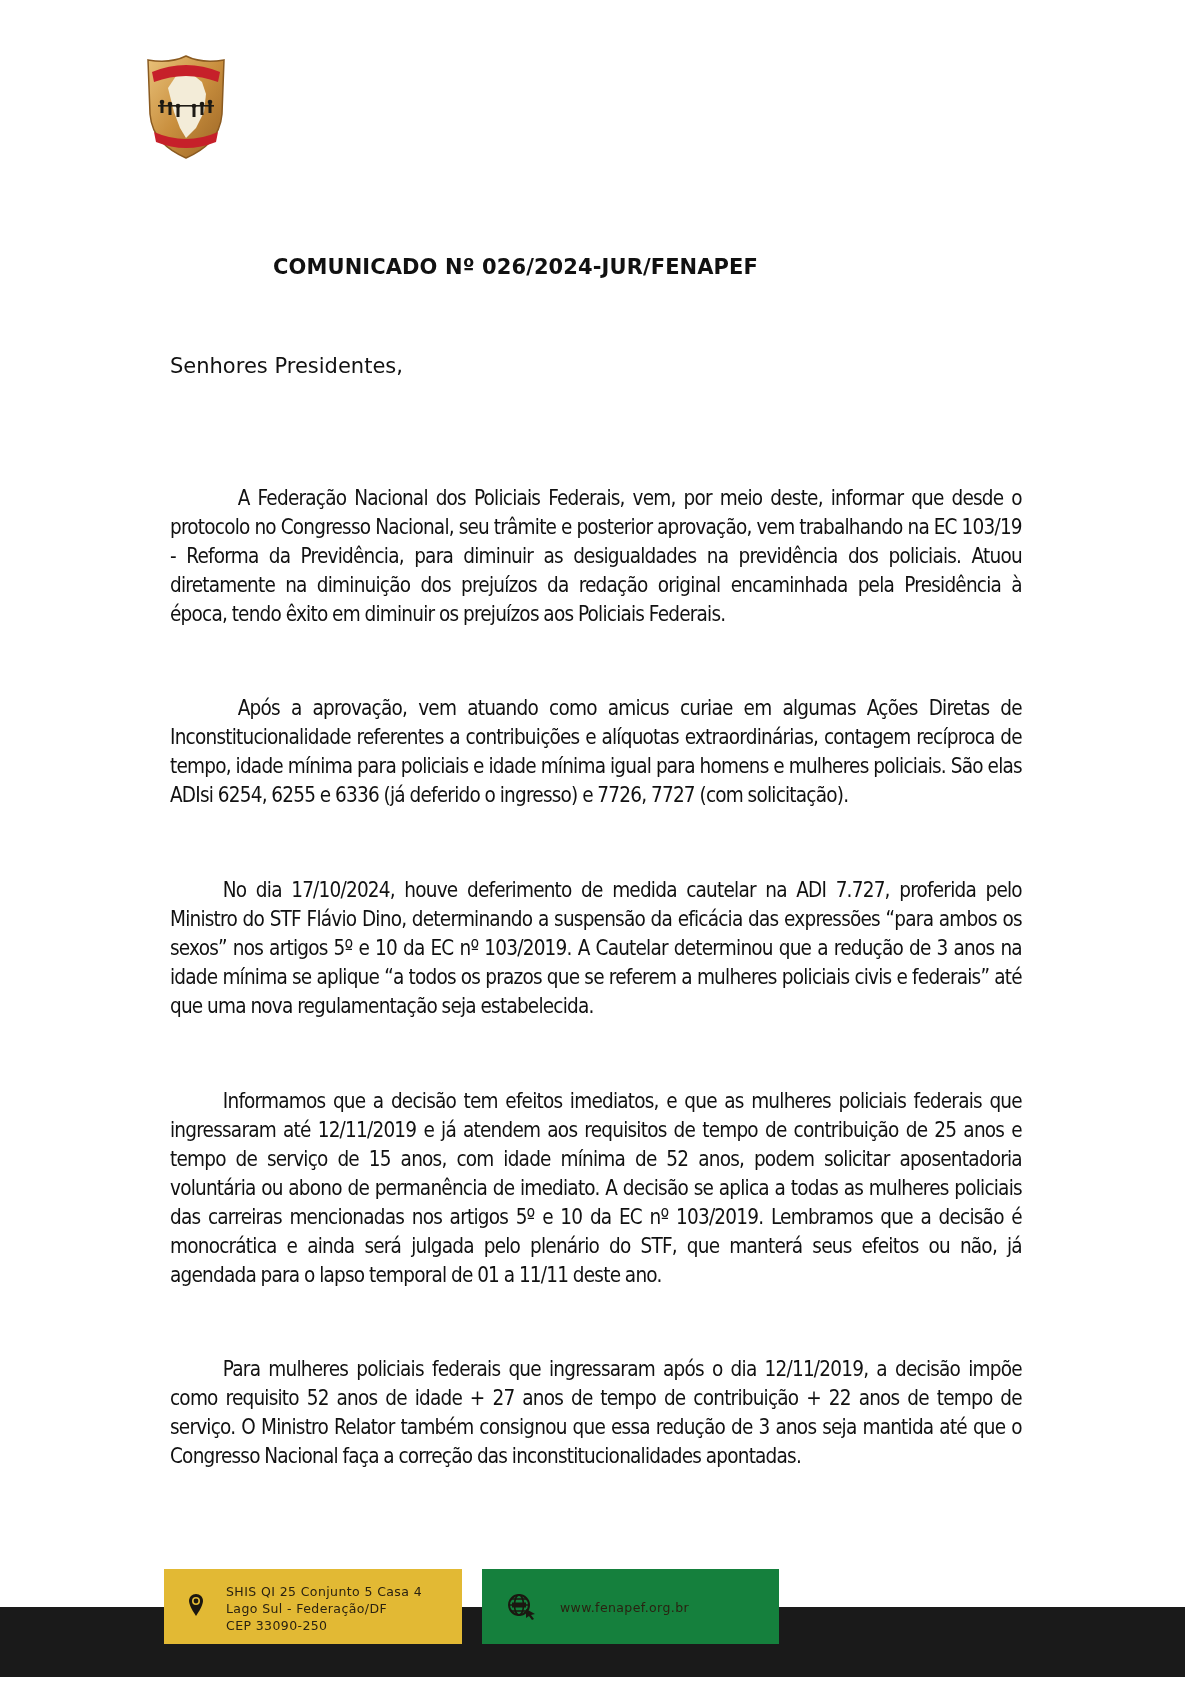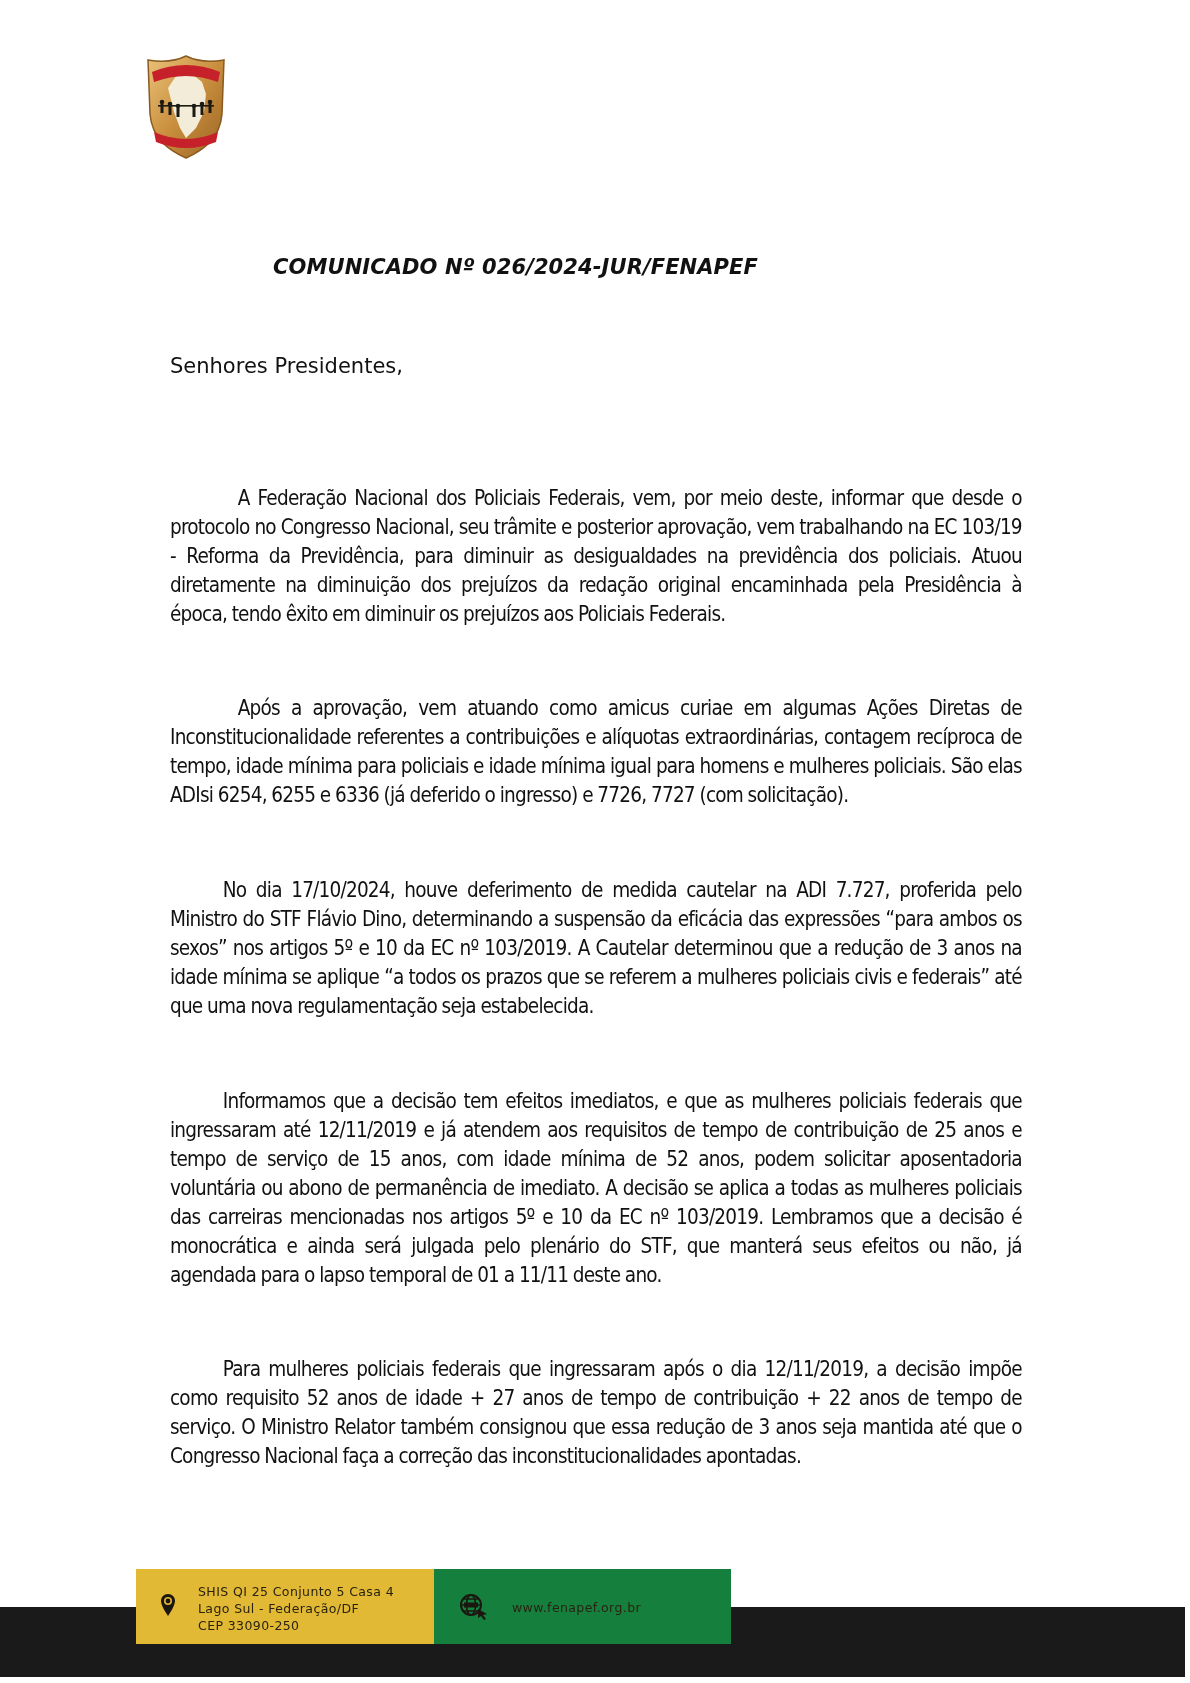--- a/index.html
+++ b/index.html
@@ -23,21 +23,20 @@
     font-size: 13px; line-height: 14px; color: #111;
     transform: scaleX(0.82); transform-origin: left top; white-space: nowrap;
   }
   .wm-sub.first { margin-top: 10px; }
 
   
   .doc-title {
     position: absolute; top: 255px; left: 0; width: 1031px; text-align: center;
     font-family: "DejaVu Sans", sans-serif; font-weight: bold; font-size: 21px;
     letter-spacing: 0.1px;
-    font-style: italic;
   }
 
   
   .greeting {
     position: absolute; left: 170px; top: 352px;
     font-size: 21px; line-height: 29px; text-align: right;
   }
   .para {
     position: absolute; left: 170px; width: 852px;
     font-size: 21px; line-height: 29px; text-align: justify;
@@ -48,22 +47,23 @@
   }
   .para.indent-lg { text-indent: 77px; }
   .para.indent-md { text-indent: 60px; }
 
   
   .footer-dark {
     position: absolute; left: 0; top: 1607px; width: 1185px; height: 70px;
     background: #1a1a1a;
   }
   .footer-bar {
-    position: absolute; top: 1569px; left: 136px; height: 75px; width: 822px;
+    position: absolute; top: 1569px; left: 164px; height: 75px; width: 822px;
     display: flex;
+    gap: 20px;
   }
   .seg { position: relative; height: 75px; }
   .seg.s1 { width: 298px; background: #e2b934; }
   .seg.s2 { width: 297px; background: #dca534; }
   .seg.s3 { width: 297px; background: #15803d; }
   .ft {
     font-family: "DejaVu Sans", sans-serif; font-size: 12.5px; line-height: 17px;
     color: #2a2211; letter-spacing: 0.4px; white-space: nowrap;
   }
   .s1 .ft { position: absolute; left: 62px; top: 14px; }

